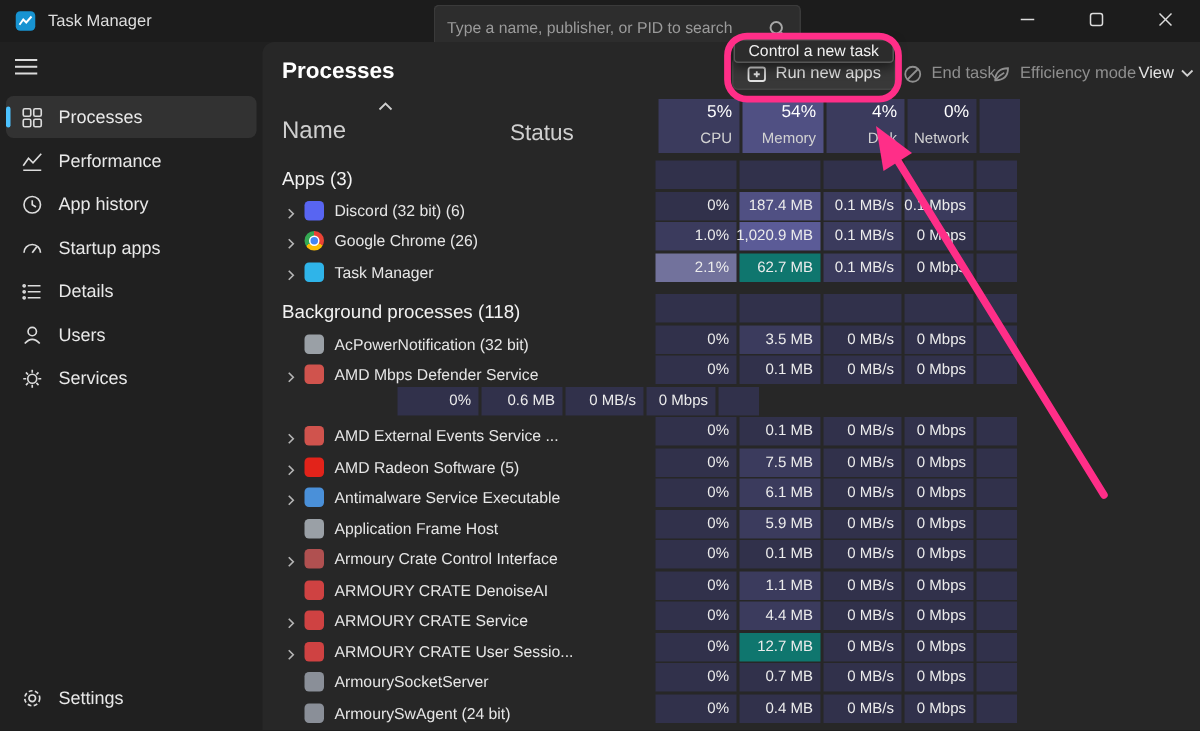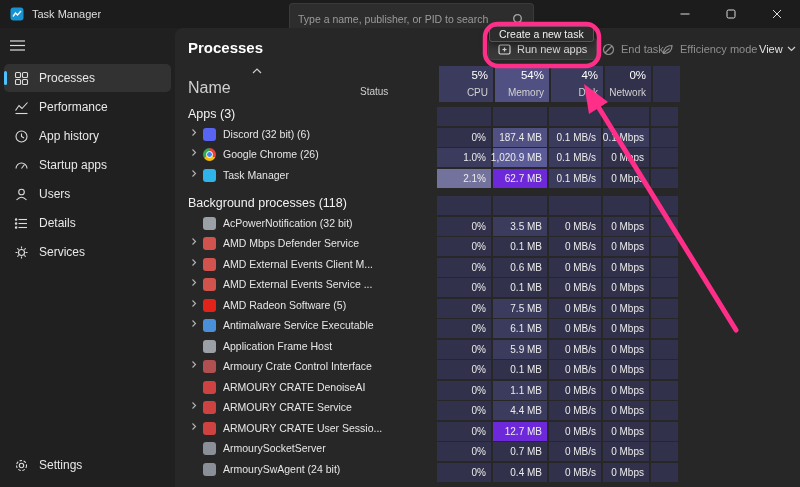--- a/index.html
+++ b/index.html
@@ -36,41 +36,41 @@
   .btn .ic{display:flex}
   #btn-run{left:313px;background:#383838;border:1px solid #444}
   #btn-end{left:427px;padding:0;color:#8f8f8f}
   #btn-eff{left:486px;padding:0;color:#8f8f8f}
   #btn-view{left:584px;padding:0;gap:4px}
 
   
   .table{position:absolute;left:5px;top:38px;width:498px}
   .thead{position:relative;height:36px}
   .th-name{position:absolute;left:8px;bottom:5px;font-size:16px;color:#cfcfcf}
-  .th-status{position:absolute;left:180px;bottom:5px;font-size:10px;color:#cfcfcf}
+  .th-status{position:absolute;left:160px;bottom:5px;font-size:15px;color:#cfcfcf}
   .sort{position:absolute;left:72px;top:2px;display:flex}
   .heat-heads{position:absolute;left:257px;top:0;display:flex;height:36px}
   .hh{display:flex;flex-direction:column;justify-content:space-between;align-items:flex-end;padding:3px 5px 4px 0;margin-left:2px}
   .hh .sum{font-size:11.5px;color:#fff}
   .hh .lbl{font-size:10px;color:#d2d2d2}
   .w-cpu{width:54px}.w-mem{width:54px}.w-disk{width:52px}.w-net{width:46px}.w-x{width:27px}
   .tbody{margin-top:5px}
   .row{display:flex;height:19px;margin-bottom:1.5px;align-items:stretch}
   .gap{height:7px}
-  .name-cell{width:172px;display:flex;align-items:flex-start;padding-left:10px;white-space:nowrap;overflow:visible}
+  .name-cell{width:172px;display:flex;align-items:flex-end;padding-left:10px;white-space:nowrap;overflow:visible}
   .status-cell{width:83px}
   .chev{width:13px;flex:none;display:flex;align-items:center}
   .proc-icon{width:13px;height:13px;border-radius:3px;flex:none}
   .icon-chrome{border-radius:50%;background:conic-gradient(#ea4335 0 33%,#fbbc05 33% 66%,#34a853 66% 100%);position:relative}
   .icon-chrome::after{content:"";position:absolute;inset:3px;background:#4285f4;border:1px solid #fff;border-radius:50%}
   .proc-name{margin-left:7px;font-size:10.5px;color:#e6e6e6}
   .group-row .name-cell{padding-left:8px}
   .group-label{font-size:12.5px;color:#f2f2f2;white-space:nowrap}
   .cellv{display:flex;align-items:center;justify-content:flex-end;padding-right:5px;margin-left:2px;font-size:10px;color:#ececec;white-space:nowrap}
-  .h0{background:#31314b}.h1{background:#3b3b5d}.h2{background:#6d28d9}.h3{background:#505083}.h4{background:#5b5b97}
+  .h0{background:#31314b}.h1{background:#3b3b5d}.h2{background:#0f766e}.h3{background:#505083}.h4{background:#5b5b97}
   .bright{background:#72729c}
 
   
   .overlay{position:absolute;inset:0;z-index:70;pointer-events:none}
   .tooltip{position:absolute;left:489px;top:26px;z-index:60;background:#2c2c2c;border:1px solid #565656;border-radius:3px;padding:1px 9px;font-size:10.5px;color:#f0f0f0;box-shadow:0 3px 8px rgba(0,0,0,.55);white-space:nowrap}
 </style>
 </head>
 <body>
 
 <div class="app">
@@ -160,38 +160,38 @@
               <svg width="15" height="15" viewBox="0 0 15 15" fill="none" stroke="#dcdcdc" stroke-width="1.1">
                 <path d="M2,10.5 a5.5,5.5 0 1 1 11,0"></path>
                 <line x1="7.5" y1="10.5" x2="10.5" y2="6.5"></line>
               </svg>
             </span>
             <span class="side-label">Startup apps</span>
           </div>
           <div class="side-item">
             <span class="side-icon">
               <svg width="15" height="15" viewBox="0 0 15 15" fill="none" stroke="#dcdcdc" stroke-width="1.1">
-                <circle cx="7.5" cy="5" r="2.8"></circle>
-                <path d="M2.5,13 q5,-5.5 10,0"></path>
-              </svg>
-            </span>
-            <span class="side-label">Users</span>
-          </div>
-          <div class="side-item">
-            <span class="side-icon">
-              <svg width="15" height="15" viewBox="0 0 15 15" fill="none" stroke="#dcdcdc" stroke-width="1.1">
                 <line x1="4.5" y1="3.5" x2="13" y2="3.5"></line>
                 <line x1="4.5" y1="7.5" x2="13" y2="7.5"></line>
                 <line x1="4.5" y1="11.5" x2="13" y2="11.5"></line>
                 <circle cx="2.1" cy="3.5" r=".7"></circle>
                 <circle cx="2.1" cy="7.5" r=".7"></circle>
                 <circle cx="2.1" cy="11.5" r=".7"></circle>
               </svg>
             </span>
             <span class="side-label">Details</span>
+          </div>
+          <div class="side-item">
+            <span class="side-icon">
+              <svg width="15" height="15" viewBox="0 0 15 15" fill="none" stroke="#dcdcdc" stroke-width="1.1">
+                <circle cx="7.5" cy="5" r="2.8"></circle>
+                <path d="M2.5,13 q5,-5.5 10,0"></path>
+              </svg>
+            </span>
+            <span class="side-label">Users</span>
           </div>
           <div class="side-item">
             <span class="side-icon">
               <svg width="15" height="15" viewBox="0 0 15 15" fill="none" stroke="#dcdcdc" stroke-width="1.1">
                 <circle cx="7.5" cy="7.5" r="3"></circle>
                 <path d="M7.5,1.5 v2 M7.5,11.5 v2 M1.5,7.5 h2 M11.5,7.5 h2 M3.3,3.3 l1.4,1.4 M10.3,10.3 l1.4,1.4 M11.7,3.3 l-1.4,1.4 M4.7,10.3 l-1.4,1.4"></path>
               </svg>
             </span>
             <span class="side-label">Services</span>
           </div>
@@ -375,29 +375,20 @@
                 <span class="proc-name">AMD Mbps Defender Service</span>
               </div>
               <div class="status-cell"></div>
               <div class="cellv w-cpu h0">0%</div>
               <div class="cellv w-mem h0">0.1 MB</div>
               <div class="cellv w-disk h0">0 MB/s</div>
               <div class="cellv w-net h0">0 Mbps</div>
               <div class="cellv w-x h0"></div>
             </div>
             <div class="row">
-              <div class="name-cell">
-                <span class="chev">
-                  <svg width="8" height="9" viewBox="0 0 8 9" fill="none" stroke="#b5b5b5" stroke-width="1.1">
-                    <polyline points="2.5,1.5 5.5,4.5 2.5,7.5"></polyline>
-                  </svg>
-                </span>
-                <span class="proc-icon" style="background:#d0534d"></span>
-                <span class="proc-name">AMD External Events Client M...</span>
-              </div>
               <div class="status-cell"></div>
               <div class="cellv w-cpu h0">0%</div>
               <div class="cellv w-mem h0">0.6 MB</div>
               <div class="cellv w-disk h0">0 MB/s</div>
               <div class="cellv w-net h0">0 Mbps</div>
               <div class="cellv w-x h0"></div>
             </div>
             <div class="row">
               <div class="name-cell">
                 <span class="chev">
@@ -550,19 +541,19 @@
               <div class="cellv w-mem h0">0.4 MB</div>
               <div class="cellv w-disk h0">0 MB/s</div>
               <div class="cellv w-net h0">0 Mbps</div>
               <div class="cellv w-x h0"></div>
             </div>
           </div>
       </div>
     </div>
   </div>
 
-  <div class="tooltip">Create a new task</div>
+  <div class="tooltip">Control a new task</div>
   <svg class="overlay" width="800" height="487">
     <rect class="ann-stroke" x="485" y="24" width="114" height="42" rx="13" fill="none" stroke="#ff2e88" stroke-width="4.5"></rect>
     <line class="ann-stroke" x1="736" y1="330" x2="599" y2="108" stroke="#ff2e88" stroke-width="5" stroke-linecap="round"></line>
     <polygon class="ann-fill" points="584,84 608,102 589,114" fill="#ff2e88"></polygon>
   </svg>
 </div>
 
 </body></html>

